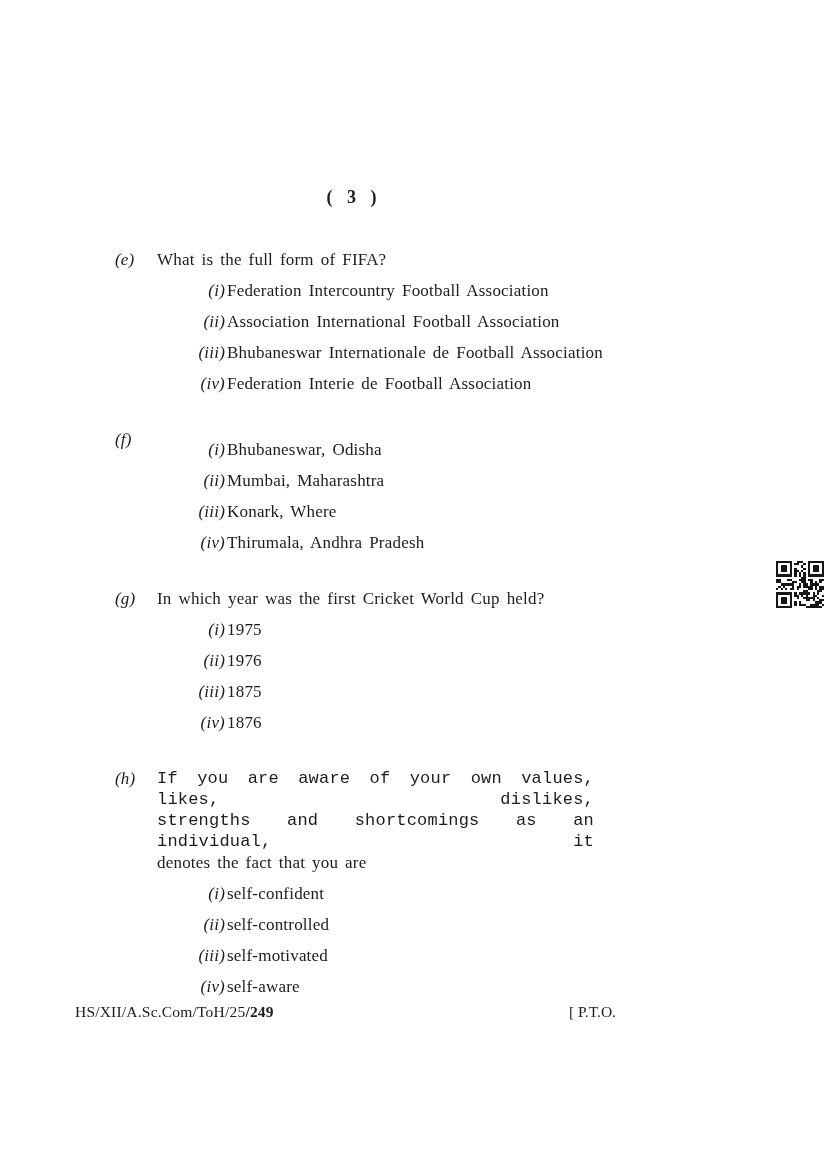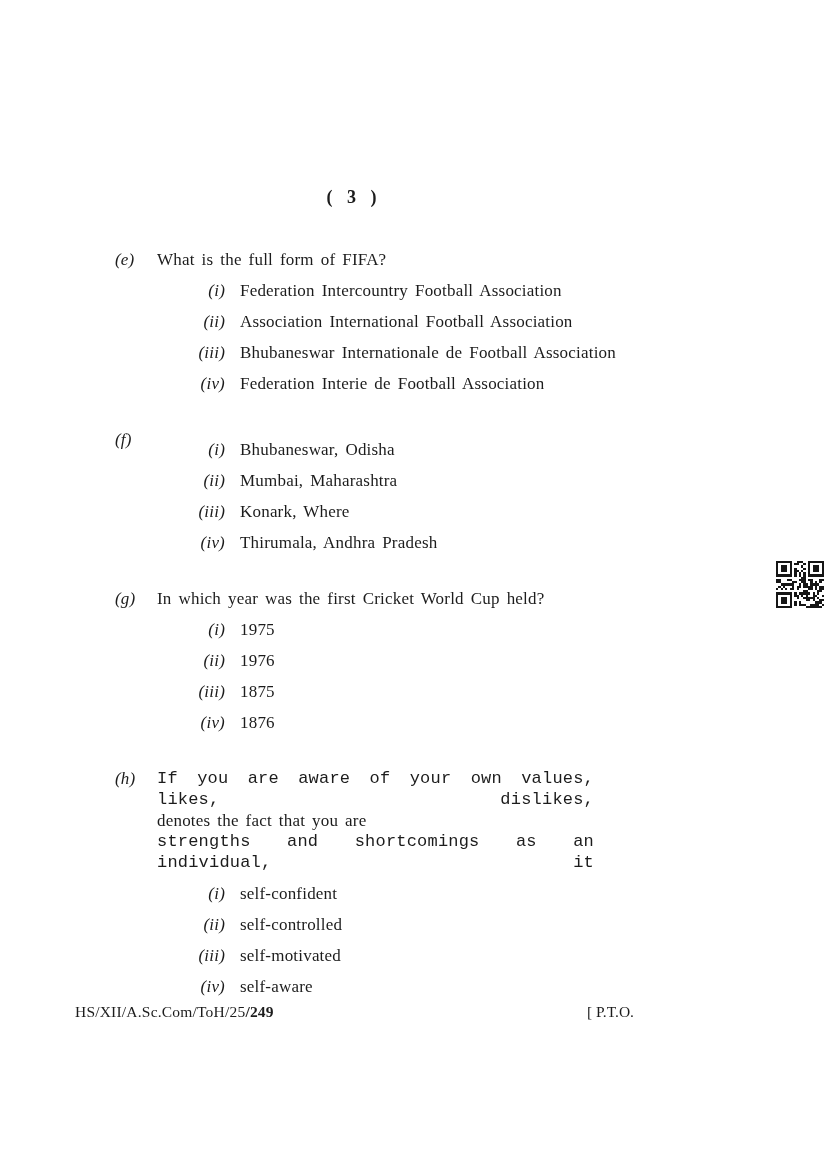--- a/index.html
+++ b/index.html
@@ -34,42 +34,42 @@
     word-spacing: 2.5px;
   }
   .question-block + .question-block { margin-top: 35px; }
   .q-row { display: flex; align-items: flex-start; }
   .q-label { width: 42px; flex: none; font-style: italic; }
   .q-body { width: 437px; }
   .q-line { text-align: justify; }
   .q-line.jlast { text-align-last: justify; font-family: Liberation Mono, monospace; }
   .option { display: flex; margin-top: 10px; }
   .o-num { width: 68px; flex: none; text-align: right; font-style: italic; white-space: nowrap; }
-  .o-text { padding-left: 15px; white-space: nowrap; }
+  .o-text { padding-left: 2px; white-space: nowrap; }
   .qr {
     position: absolute;
     left: 776px;
     top: 561px;
     width: 48px;
     height: 47px;
   }
   .footer-left {
     position: absolute;
     top: 1002px;
     left: 75px;
     font-size: 15.5px;
     letter-spacing: 0.2px;
     line-height: 20px;
     text-align: center;
   }
   .footer-left .bold { font-weight: bold; }
   .footer-right {
     position: absolute;
     top: 1002px;
-    right: 194px;
+    right: 212px;
     font-size: 15.5px;
     line-height: 20px;
   }
 </style>
 </head>
 <body>
 
 <div class="page-number">( 3 )</div>
 
 <div class="content">
@@ -152,22 +152,22 @@
         </div>
       </div>
     </div>
   </div>
 
   <div class="question-block">
     <div class="q-row">
       <div class="q-label">(h)</div>
       <div class="q-body">
         <div class="q-line jlast">If you are aware of your own values, likes, dislikes,</div>
+        <div class="q-line jlast">strengths and shortcomings as an individual, it</div>
         <div class="q-line">denotes the fact that you are</div>
-        <div class="q-line jlast">strengths and shortcomings as an individual, it</div>
         <div>
           <div class="option">
             <div class="o-num">(i)</div>
             <div class="o-text">self-confident</div>
           </div>
           <div class="option">
             <div class="o-num">(ii)</div>
             <div class="o-text">self-controlled</div>
           </div>
           <div class="option">

